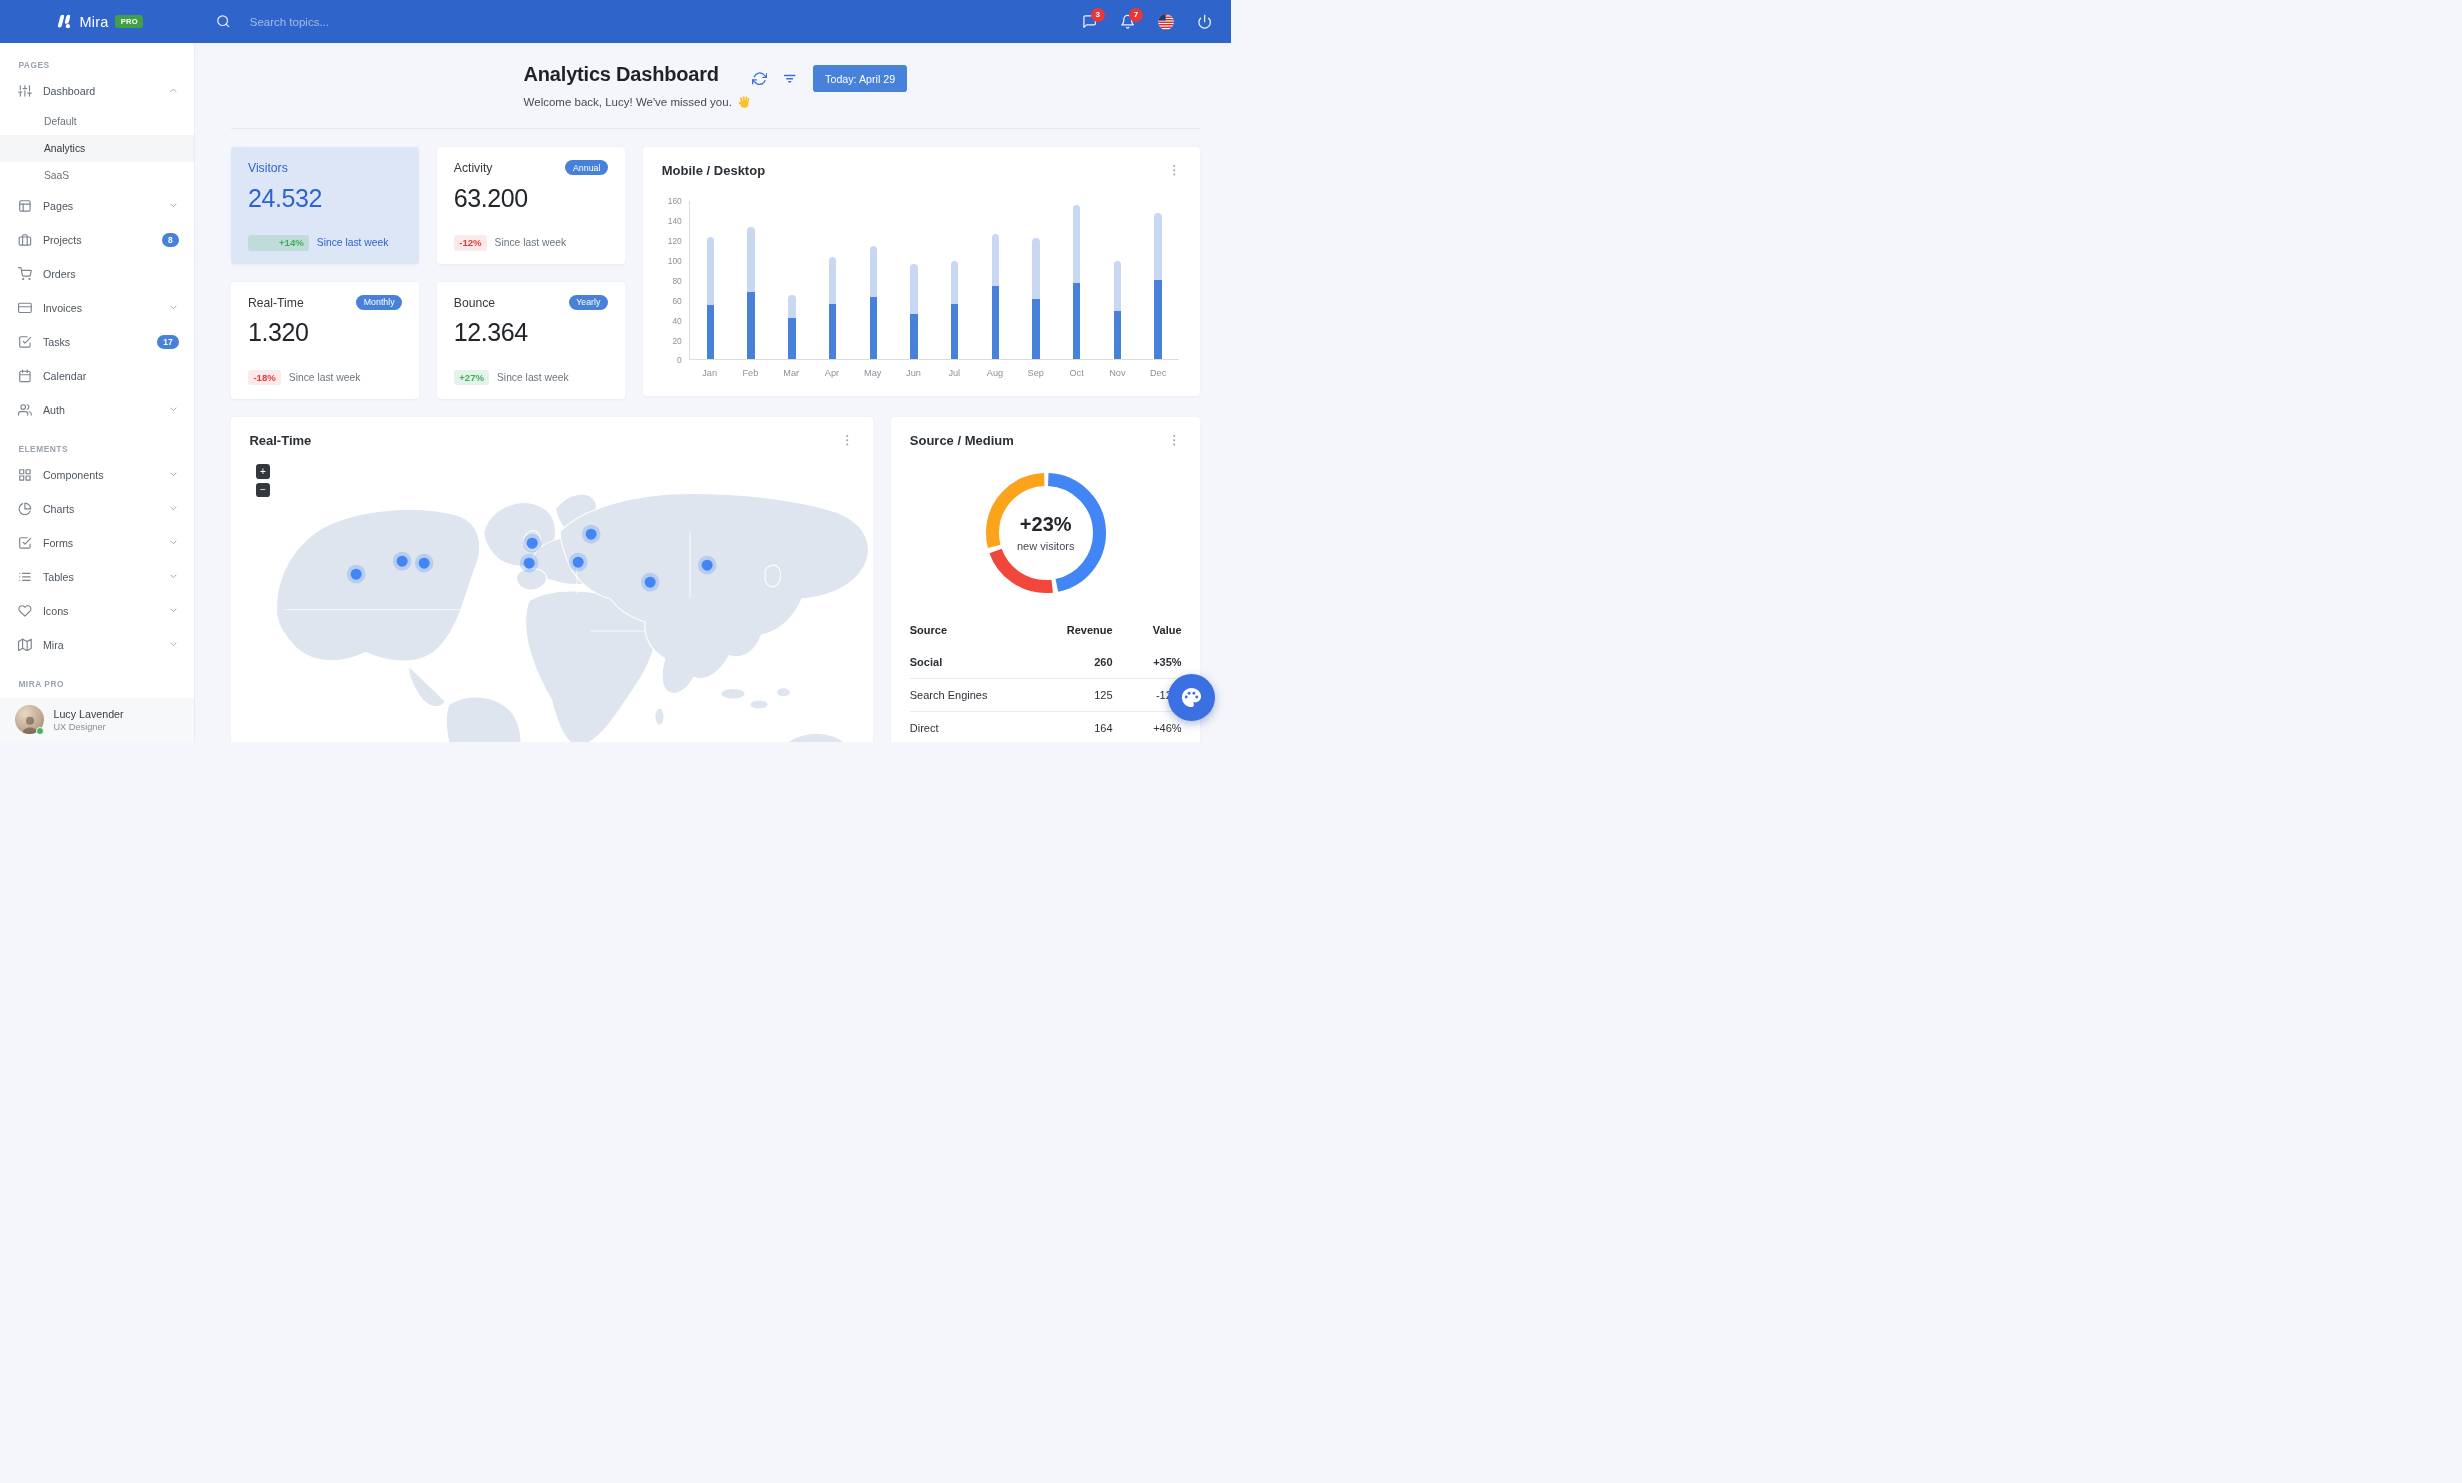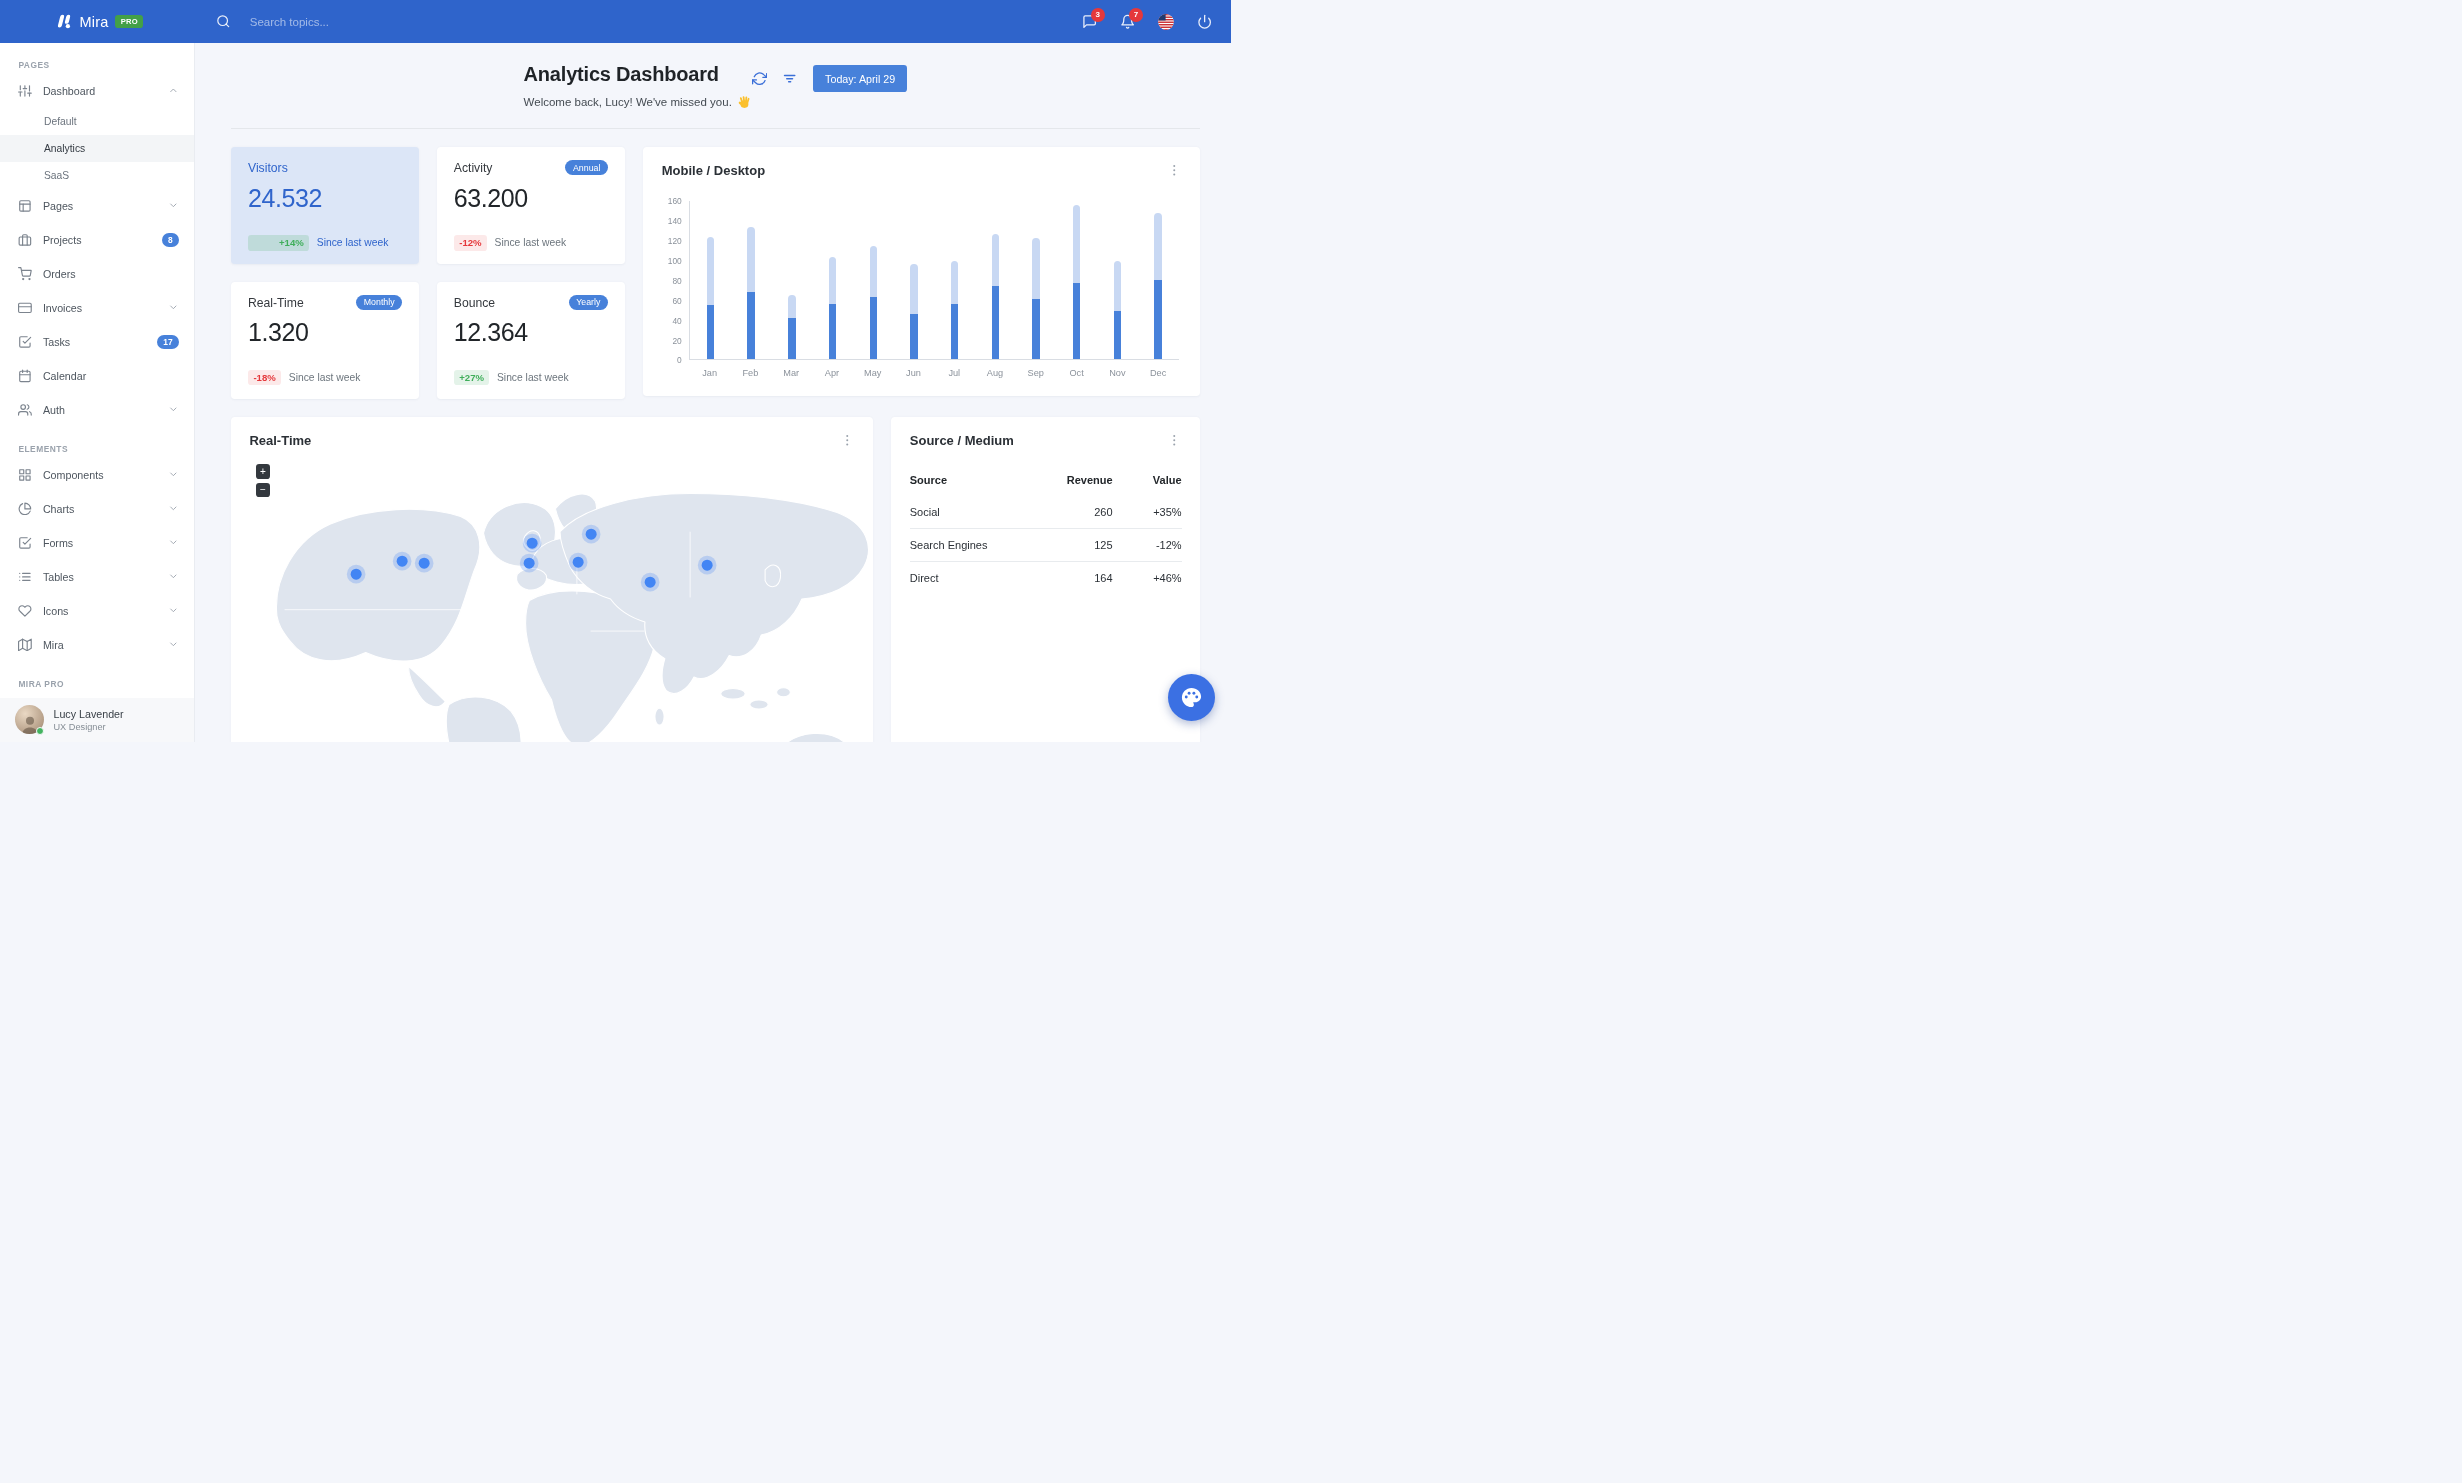--- a/index.html
+++ b/index.html
@@ -88,21 +88,21 @@
   .marker { position:absolute; width:10.7px; height:10.7px; border-radius:50%; background:#4285F4; box-shadow:0 0 0 3.8px rgba(66,133,244,.25); transform:translate(-50%,-50%); z-index:2; }
 
   .source-card { flex:1; height:367px; padding:15.3px 18.4px; position:relative; }
   .donut-wrap { width:130px; height:130px; margin:20px auto 0; position:relative; }
   .donut-center { position:absolute; inset:0; display:flex; flex-direction:column; align-items:center; justify-content:center; gap:3.8px; }
   .donut-val { font-size:20px; font-weight:600; color:#23272b; }
   .donut-lbl { font-size:11px; color:#454b52; }
   .src-table { width:100%; border-collapse:collapse; margin-top:21.4px; table-layout:fixed; font-size:11px; }
   .src-table th { font-weight:700; color:#23272b; text-align:left; padding:4.6px 0 10.7px; }
   .src-table td { padding:10px 0; border-top:0.8px solid #e8ebee; color:#2b3036; }
-  .src-table tr:first-child td { border-top:none; }
+  .src-table tr:first-child td { border-top:none;font-weight:bold; }
   .src-table .num { text-align:right; }
   .val-up { color:#3FAE5A; }
   .val-down { color:#E5383B; }
 
   .fab { position:absolute; width:47px; height:47px; border-radius:50%; background:#3B70E3; right:16px; bottom:21.4px; border:none; display:flex; align-items:center; justify-content:center; cursor:pointer; box-shadow:0 3.1px 9.2px rgba(30,60,140,.35); z-index:30; }
   .fab svg { width:23px; height:23px; fill:#fff; }
 </style>
 </head>
 <body>
 
@@ -568,20 +568,31 @@
 
     <section class="card source-card">
       <div class="card-title-row">
         <h2 class="card-title">Source / Medium</h2>
         <svg class="kebab" viewBox="0 0 24 24" fill="currentColor" stroke="none">
             <circle cx="12" cy="5" r="1.7"></circle>
             <circle cx="12" cy="12" r="1.7"></circle>
             <circle cx="12" cy="19" r="1.7"></circle>
           </svg>
       </div>
+      <div class="donut-wrap">
+        <svg id="donut-svg" width="130" height="130" viewBox="0 0 170 170">
+            <circle cx="85" cy="85" r="70" fill="none" stroke="#4285F4" stroke-width="17" stroke-dasharray="202.1863796593103 237.63659184326073" stroke-dashoffset="-3.0543261909900763" transform="rotate(-90 85 85)"></circle>
+            <circle cx="85" cy="85" r="70" fill="none" stroke="#F0463C" stroke-width="17" stroke-dasharray="94.03318994556335 345.7897815570077" stroke-dashoffset="-211.34935823228054" transform="rotate(-90 85 85)"></circle>
+            <circle cx="85" cy="85" r="70" fill="none" stroke="#FAA31B" stroke-width="17" stroke-dasharray="125.27744475175692 314.54552675081413" stroke-dashoffset="-311.491200559824" transform="rotate(-90 85 85)"></circle>
+          </svg>
+        <div class="donut-center">
+          <div class="donut-val">+23%</div>
+          <div class="donut-lbl">new visitors</div>
+        </div>
+      </div>
       <table class="src-table">
         <colgroup>
             <col>
             <col style="width:84px">
             <col style="width:69px">
           </colgroup>
         <thead>
           <tr>
             <th>Source</th>
             <th class="num">Revenue</th>

